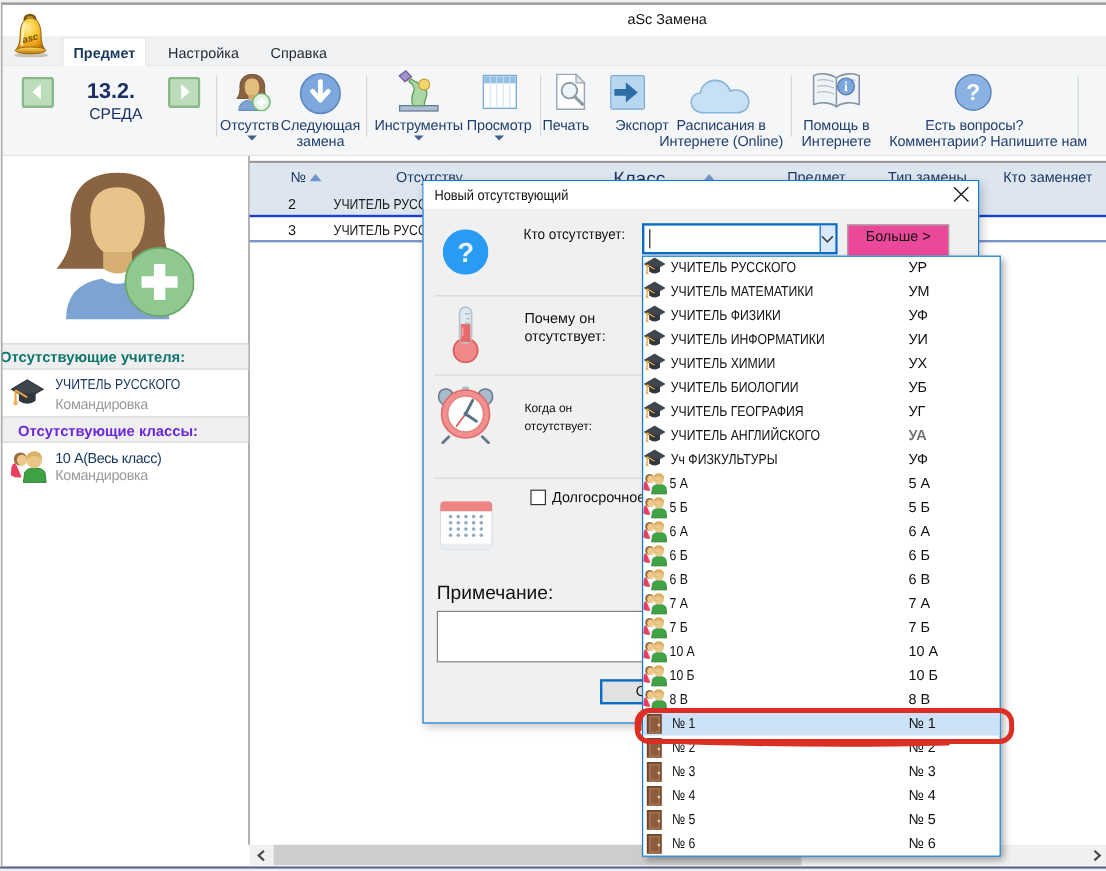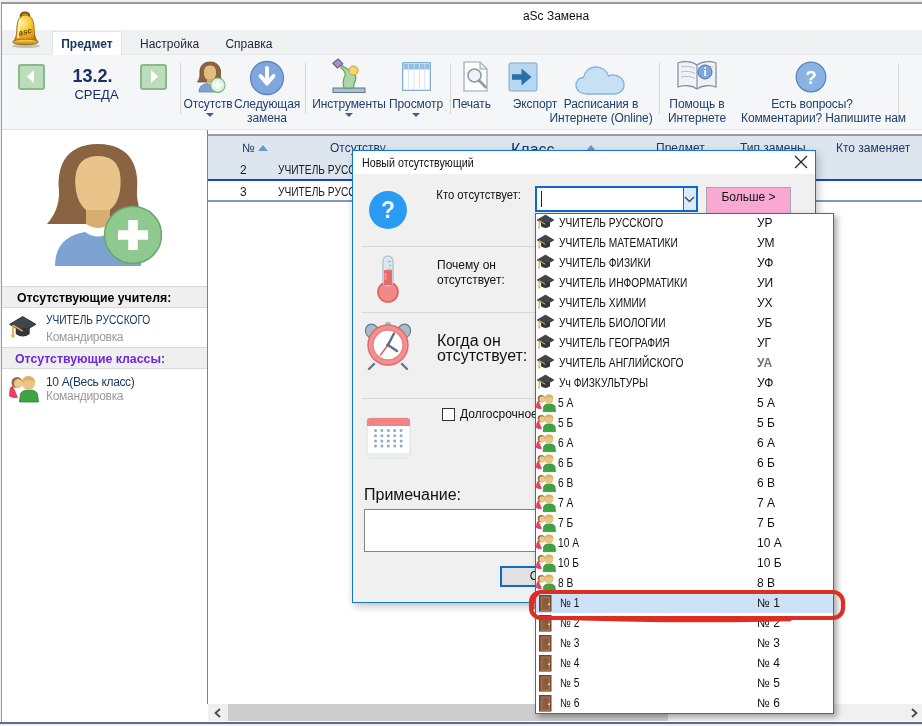--- a/index.html
+++ b/index.html
@@ -129,21 +129,21 @@
 <div class="abs" style="left:207px;top:130px;width:1px;height:574px;background:#808080;"></div>
 <svg class="abs" style="left:35px;top:142px" width="127" height="125" viewBox="0 0 127 125">
 <path d="M63 2 C28 2 22 28 24 48 C25 64 18 75 12 82 L45 82 L81 82 L114 82 C108 75 101 64 102 48 C104 28 98 2 63 2 Z" fill="#8a6342"></path>
 <path d="M63 14 C42 14 39.5 31 40.5 44 C41.5 60 50 72 63 72 C76 72 84.5 60 85.5 44 C86.5 31 84 14 63 14 Z" fill="#e8c48a"></path>
 <path d="M51 68 L51 82 Q63 90 75 82 L75 68 Z" fill="#d6ae72"></path>
 <path d="M20 124 Q20 95 50 90 Q63 99 76 90 Q106 95 106 124 Z" fill="#7da3d3"></path>
 <circle cx="98" cy="93" r="28.5" fill="#8fc98f" stroke="#69a869" stroke-width="1.5"></circle>
 <path d="M98 78 L98 108 M83 93 L113 93" stroke="#ffffff" stroke-width="9.5"></path>
 </svg>
 <div class="abs" style="left:0;top:286px;width:207px;height:22px;background:#efefef;border-top:1px solid #d9d9d9;border-bottom:1px solid #d9d9d9;"></div>
-<div class="abs" style="left:17px;top:291px;font-weight:bold;color:#000000;font-size:12.3px;">Отсутствующие учителя:</div>
+<div class="abs" style="left:0;top:291px;font-weight:bold;color:#0f766e;font-size:12.3px;">Отсутствующие учителя:</div>
 <div class="abs" style="left:8px;top:315px;transform:scale(1.55);transform-origin:0 0;"><svg width="19" height="17" viewBox="0 0 19 17">
 <path d="M9.5 1 L18 6 L9.5 11 L1 6 Z" fill="#3f464d" stroke="#2b3138" stroke-width="0.6"></path>
 <path d="M5 8.2 L5 12.2 Q9.5 15.6 14 12.2 L14 8.2 Z" fill="#30363c"></path>
 <path d="M3.2 6.6 L9.5 10.4" stroke="#e8a33d" stroke-width="1.1" fill="none"></path>
 <path d="M3.2 6.6 L3.2 12.5" stroke="#e8a33d" stroke-width="1.1" fill="none"></path>
 <circle cx="3.2" cy="13.4" r="1.2" fill="#f0b050"></circle>
 </svg></div>
 <div class="abs" style="left:46px;top:313px;color:#17365d;font-size:12px;transform:scaleX(0.85);transform-origin:0 0;white-space:nowrap;">УЧИТЕЛЬ РУССКОГО</div>
 <div class="abs" style="left:46px;top:330px;color:#9b9b9b;font-size:12px;letter-spacing:-0.3px;">Командировка</div>
 <div class="abs" style="left:0;top:347px;width:207px;height:22px;background:#efefef;border-top:1px solid #d9d9d9;border-bottom:1px solid #d9d9d9;"></div>
@@ -194,21 +194,21 @@
 <circle cx="19" cy="19" r="19" fill="#2a9bf2"></circle>
 <text x="19" y="27" text-anchor="middle" font-size="23" font-weight="bold" fill="#eaf4fd">?</text>
 </svg>
 <div class="abs" style="left:421px;top:188px;width:100px;text-align:right;color:#111;font-size:12px;transform:scaleX(0.94);transform-origin:100% 0;">Кто отсутствует:</div>
 <div class="abs" style="left:535px;top:186px;width:163px;height:26px;background:#fff;border:2px solid #0a6cc8;"></div>
 <div class="abs" style="left:541px;top:191px;width:1px;height:16px;background:#222;"></div>
 <div class="abs" style="left:683px;top:188px;width:13px;height:22px;background:#dbeafb;border-left:1px solid #0a6cc8;"></div>
 <svg class="abs" style="left:684px;top:196px" width="11" height="7" viewBox="0 0 11 7">
 <path d="M1 1 L5.5 5.5 L10 1" stroke="#45484d" stroke-width="1.4" fill="none"></path>
 </svg>
-<div class="abs" style="left:706px;top:187px;width:85px;height:28px;background:#f9a8d4;border:1px solid #a7a7a7;text-align:center;line-height:18px;color:#111;font-size:12px;">Больше &gt;</div>
+<div class="abs" style="left:706px;top:187px;width:85px;height:28px;background:#ec4899;border:1px solid #a7a7a7;text-align:center;line-height:18px;color:#111;font-size:12px;">Больше &gt;</div>
 <div class="abs" style="left:362px;top:246px;width:444px;height:1px;background:#d8d8d8;"></div>
 <div class="abs" style="left:362px;top:312px;width:444px;height:1px;background:#d8d8d8;"></div>
 <div class="abs" style="left:362px;top:398px;width:444px;height:1px;background:#d8d8d8;"></div>
 <svg class="abs" style="left:374px;top:254px" width="28" height="49" viewBox="0 0 28 49">
 <circle cx="14" cy="38" r="10" fill="#f28989" stroke="#da6161" stroke-width="1.6"></circle>
 <rect x="9" y="2" width="10" height="30" rx="5" fill="#dfe8ef" stroke="#b3c5d2" stroke-width="1.4"></rect>
 <path d="M10 16 L18 16 L18 31 L10 31 Z" fill="#e86a6a"></path>
 <path d="M10 28 Q14 33 18 28 L18 31 L10 31 Z" fill="#e86a6a"></path>
 <path d="M13.5 7.5 L17.3 7.5 M14.8 11.5 L17.3 11.5 M13.5 15.5 L17.3 15.5" stroke="#aabfce" stroke-width="1.3"></path>
 <path d="M11.5 19 L11.5 26" stroke="#f2a3a3" stroke-width="1.6"></path>
@@ -219,21 +219,21 @@
 <path d="M13 7 C9 2 2 4 1.5 10 C1.2 14 4 17 7 18 Z" fill="#a8bccc" stroke="#66788e" stroke-width="1.2"></path>
 <path d="M35 7 C39 2 46 4 46.5 10 C46.8 14 44 17 41 18 Z" fill="#a8bccc" stroke="#66788e" stroke-width="1.2"></path>
 <rect x="21" y="2" width="6" height="4" rx="2" fill="#a8bccc"></rect>
 <circle cx="24" cy="25" r="20" fill="#f29090" stroke="#e06a6a" stroke-width="1.4"></circle>
 <circle cx="24" cy="25" r="15" fill="#ffffff" stroke="#e8807e" stroke-width="1.4"></circle>
 <path d="M24 25 L30 13.5" stroke="#5c7085" stroke-width="2.4" stroke-linecap="round"></path>
 <path d="M24 25 L33 31" stroke="#5c7085" stroke-width="2.4" stroke-linecap="round"></path>
 <path d="M24 25 L16.5 35" stroke="#e05a5a" stroke-width="1.4" stroke-linecap="round"></path>
 <circle cx="24" cy="25" r="1.8" fill="#5c7085"></circle>
 </svg>
-<div class="abs" style="left:437px;top:333px;color:#111;font-size:16px;line-height:15px;">Когда он<br>отсутствует:</div>
+<div class="abs" style="left:437px;top:333px;color:#111;font-size:10px;line-height:15px;">Когда он<br>отсутствует:</div>
 <svg class="abs" style="left:366px;top:414px" width="45" height="45" viewBox="0 0 45 45">
 <rect x="1" y="4" width="43" height="40" rx="3" fill="#ffffff" stroke="#d8dde2" stroke-width="1"></rect>
 <path d="M1 7 Q1 4 4 4 L41 4 Q44 4 44 7 L44 12 L1 12 Z" fill="#ee8484"></path>
 <rect x="1" y="39" width="43" height="5" fill="#e8edf2"></rect>
 <g fill="#8fabc8">
 <circle cx="9.5" cy="16.5" r="1.5"></circle>
       <circle cx="15.9" cy="16.5" r="1.5"></circle>
       <circle cx="22.3" cy="16.5" r="1.5"></circle>
       <circle cx="28.700000000000003" cy="16.5" r="1.5"></circle>
       <circle cx="35.1" cy="16.5" r="1.5"></circle>

